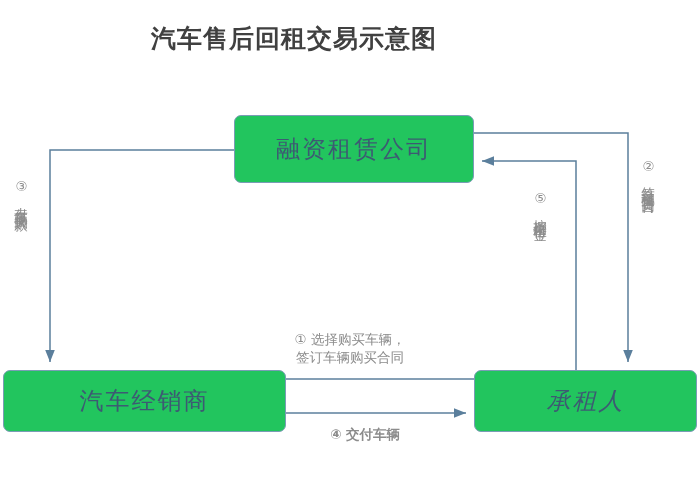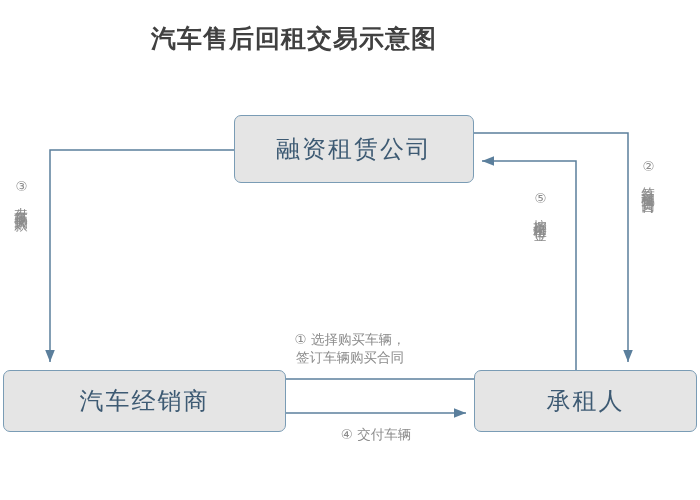--- a/index.html
+++ b/index.html
@@ -33,32 +33,32 @@
     letter-spacing: 1px;
     white-space: nowrap;
   }
 
   
   .node {
     position: absolute;
     box-sizing: border-box;
     border: 1.6px solid #7a9cb5;
     border-radius: 7px;
-    background: #e5e5e5;
+    background: #22c55e;
     display: flex;
     align-items: center;
     justify-content: center;
     color: #3d5a73;
     font-size: 24px;
     letter-spacing: 2px;
     z-index: 3;
   }
   .node-lessor  { left: 234px; top: 115px; width: 240px; height: 68px; }
   .node-dealer  { left: 3px;   top: 370px; width: 283px; height: 62px; }
-  .node-lessee  { left: 474px; top: 370px; width: 223px; height: 62px; }
+  .node-lessee  { left: 474px; top: 370px; width: 223px; height: 62px; font-style: italic; }
 
   
   #links {
     position: absolute;
     left: 0;
     top: 0;
     width: 700px;
     height: 500px;
     z-index: 1;
   }
@@ -77,21 +77,21 @@
     text-orientation: upright;
     letter-spacing: 2px;
     line-height: 1.15;
     text-align: left;
   }
 
   .lbl-3 { left: 13px;  top: 178px; }
   .lbl-2 { left: 640px; top: 158px; }
   .lbl-5 { left: 532px; top: 190px; }
   .lbl-1 { left: 265px; top: 330px; width: 170px; text-align: center; white-space: pre-line; }
-  .lbl-4 { left: 316px; top: 425px; width: 120px; text-align: center; }
+  .lbl-4 { left: 305px; top: 425px; width: 120px; text-align: center; font-weight: bold; }
 </style>
 </head>
 <body>
 
 <div id="canvas">
 
   <div class="title">汽车售后回租交易示意图</div>
 
   <svg id="links" viewBox="0 0 700 500" xmlns="http://www.w3.org/2000/svg">
     <defs>

